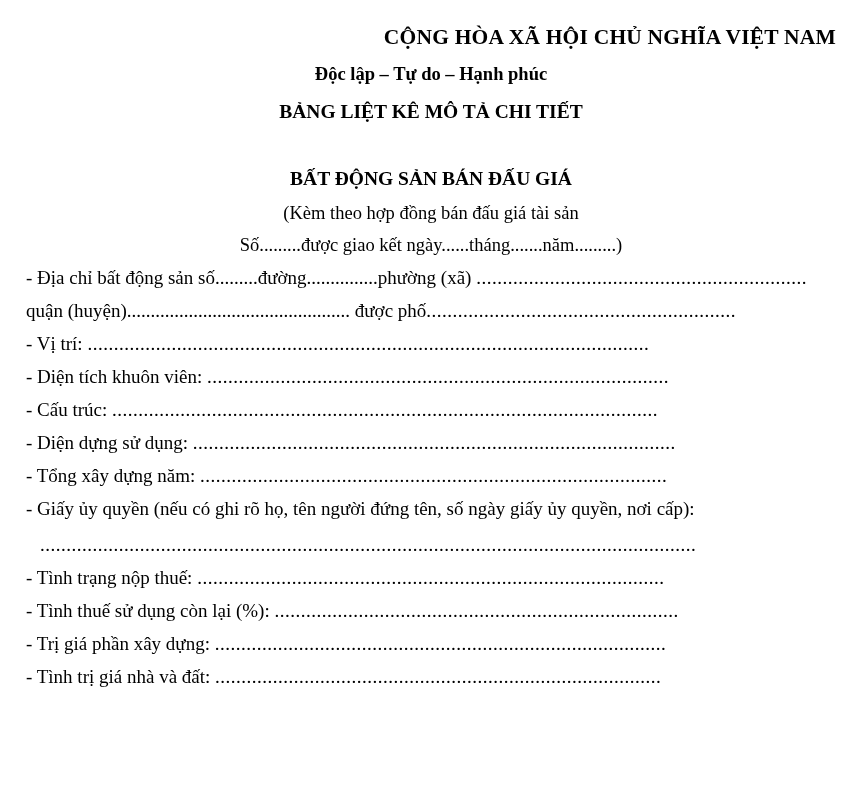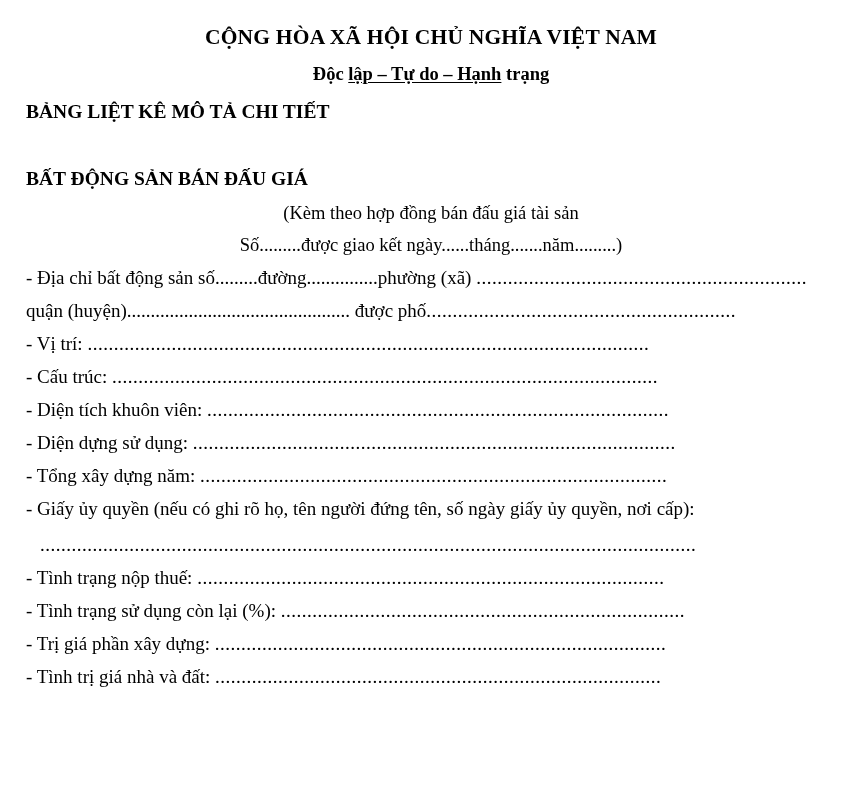--- a/index.html
+++ b/index.html
@@ -17,40 +17,40 @@
   .page {
     position: relative;
     width: 862px;
     height: 800px;
     box-sizing: border-box;
     padding: 0 26px;
   }
 
   
   .hdr-national {
-    text-align: center;
+    text-align: right;
     font-weight: bold;
     font-size: 21.5px;
     letter-spacing: 0.2px;
     padding-top: 26px;
     line-height: 1.1;
   }
   .hdr-motto {
     text-align: center;
     font-weight: bold;
     font-size: 18.5px;
     padding-top: 14px;
     line-height: 1.1;
     white-space: pre;
   }
   .hdr-motto .u {
-    text-decoration: underline;
     text-underline-offset: 2px;
   }
   .hdr-title {
+    text-align: center;
     font-weight: bold;
     font-size: 19.5px;
     line-height: 1.18;
     padding-top: 16px;
   }
   .hdr-title .t2 { display: block; margin-top: 44px; }
 
   .hdr-sub {
     text-align: center;
     font-size: 18.5px;
@@ -95,53 +95,53 @@
   }
   .ln .seg { flex: 0 0 auto; }
 </style>
 </head>
 <body>
 
 <div class="page">
 
   <div class="hdr-national">CỘNG HÒA XÃ HỘI CHỦ NGHĨA VIỆT NAM</div>
 
-  <div class="hdr-motto"><span>Độc </span><span class="u">lập – Tự do – Hạnh</span><span> trạng</span></div>
+  <div class="hdr-motto"><span>Độc </span><span class="u">lập – Tự do – Hạnh</span><span> phúc</span></div>
 
   <div class="hdr-title">
     <span>BẢNG LIỆT KÊ MÔ TẢ CHI TIẾT</span>
     <span class="t2">BẤT ĐỘNG SẢN BÁN ĐẤU GIÁ</span>
   </div>
 
   <div class="hdr-sub">(Kèm theo hợp đồng bán đấu giá tài sản</div>
 
   <div class="hdr-sub2">Số.........được giao kết ngày......tháng.......năm.........)</div>
 
   <div class="body-block">
 
     <div class="ln"><span class="lbl">- Địa chỉ bất động sản số.........đường...............phường (xã) </span><span class="dots">...............................................................</span></div>
 
     <div class="ln"><span class="seg">quận (huyện)</span><span class="seg">...............................................</span><span class="seg"> được phố</span><span class="dots">...........................................................</span></div>
 
     <div class="ln"><span class="lbl">- Vị trí: </span><span class="dots">...........................................................................................................</span></div>
 
+    <div class="ln"><span class="lbl">- Diện tích khuôn viên: </span><span class="dots">........................................................................................</span></div>
+
     <div class="ln"><span class="lbl">- Cấu trúc: </span><span class="dots">........................................................................................................</span></div>
-
-    <div class="ln"><span class="lbl">- Diện tích khuôn viên: </span><span class="dots">........................................................................................</span></div>
 
     <div class="ln"><span class="lbl">- Diện dựng sử dụng: </span><span class="dots">............................................................................................</span></div>
 
     <div class="ln"><span class="lbl">- Tổng xây dựng năm: </span><span class="dots">.........................................................................................</span></div>
 
     <div class="ln wrap-line"><span class="lbl">- Giấy ủy quyền (nếu có ghi rõ họ, tên người đứng tên, số ngày giấy ủy quyền, nơi cấp):</span></div>
 
     <div class="ln cont"><span class="dots">.............................................................................................................................</span></div>
 
     <div class="ln"><span class="lbl">- Tình trạng nộp thuế: </span><span class="dots">.........................................................................................</span></div>
 
-    <div class="ln"><span class="lbl">- Tình trạng sử dụng còn lại (%): </span><span class="dots">.............................................................................</span></div>
+    <div class="ln"><span class="lbl">- Tình thuế sử dụng còn lại (%): </span><span class="dots">.............................................................................</span></div>
 
     <div class="ln"><span class="lbl">- Trị giá phần xây dựng: </span><span class="dots">......................................................................................</span></div>
 
     <div class="ln"><span class="lbl">- Tình trị giá nhà và đất: </span><span class="dots">.....................................................................................</span></div>
 
   </div>
 </div>
 
 </body></html>

